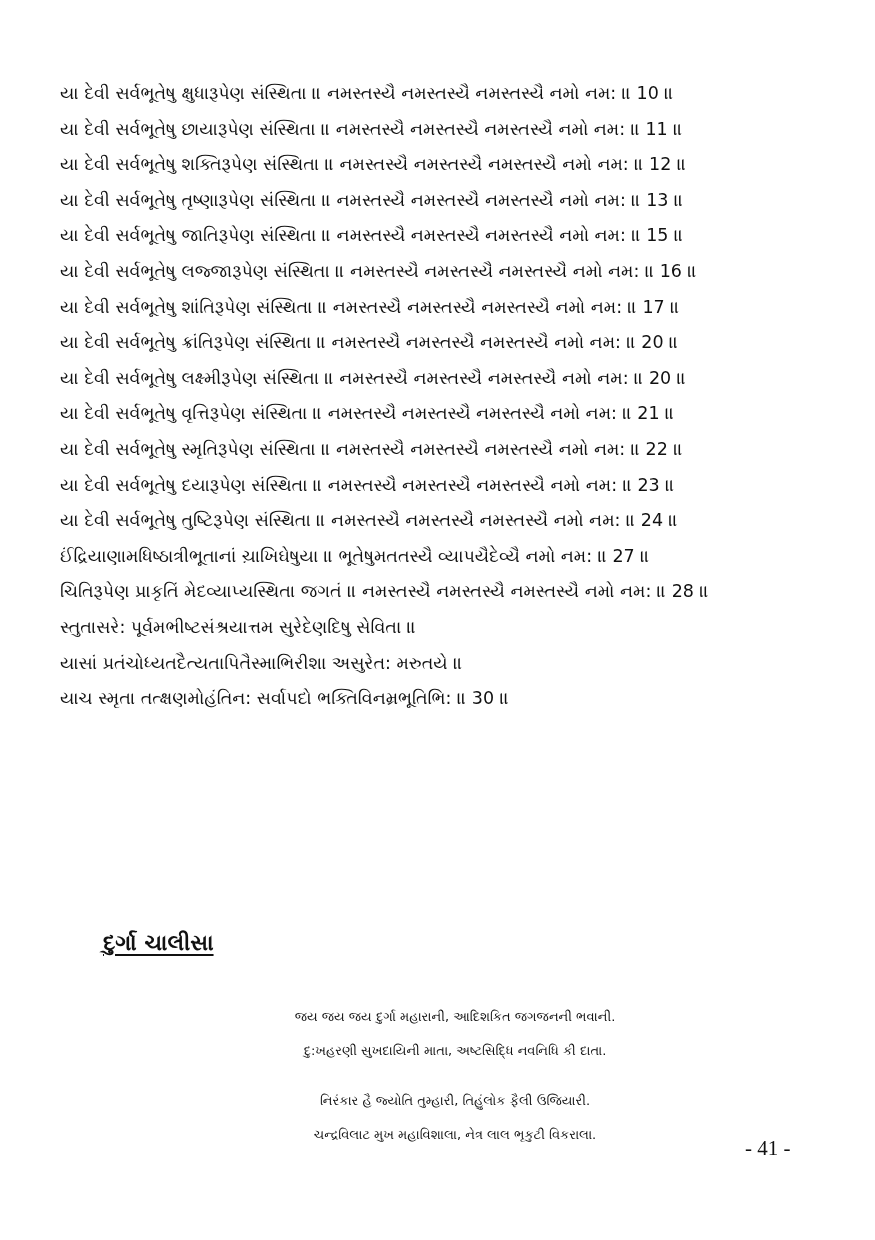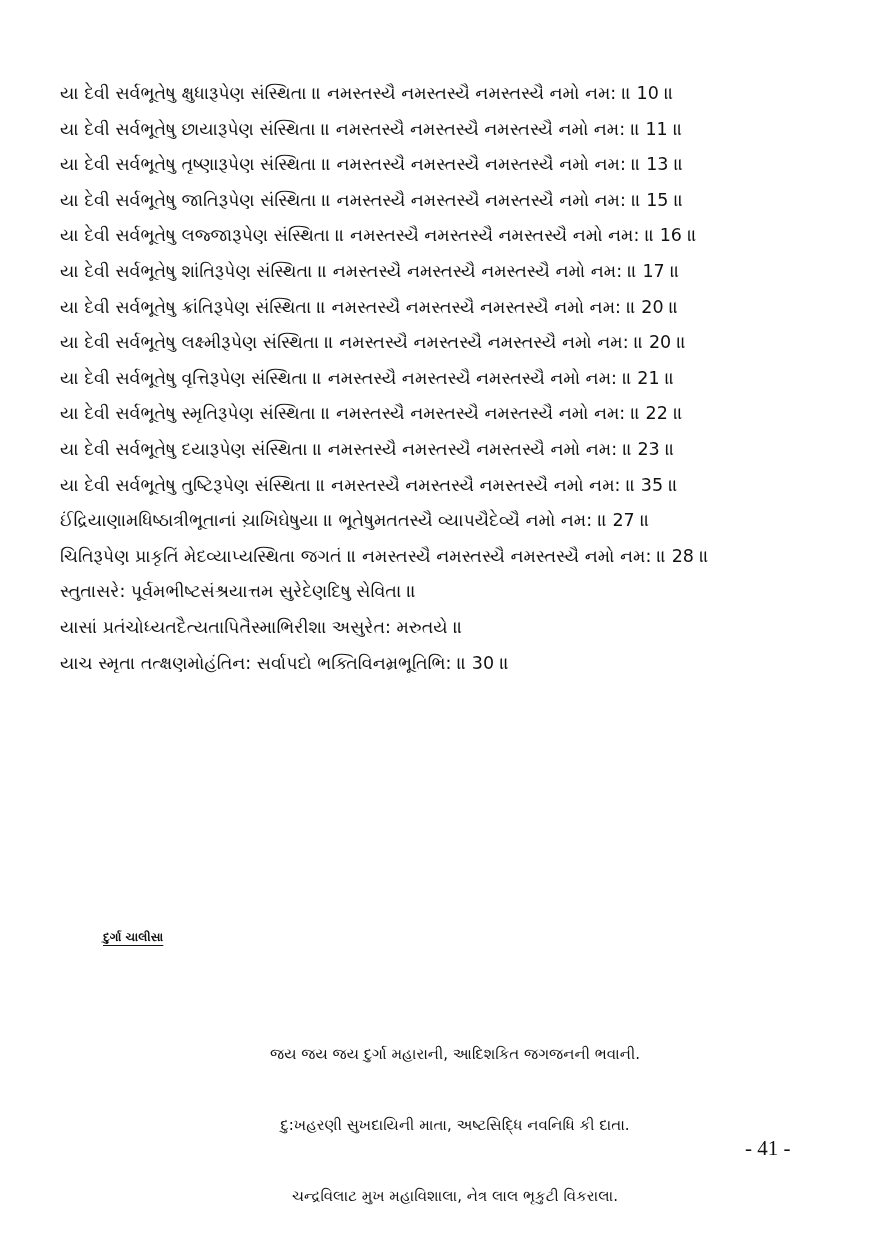--- a/index.html
+++ b/index.html
@@ -31,85 +31,85 @@
       text-align: left;
       font-size: 17.5px;
       line-height: 35.6px;
       height: 35.6px;
       white-space: nowrap;
     }
     .section-heading {
       position: absolute;
       left: 103px;
       top: 930px;
-      font-size: 12px;
+      font-size: 22px;
       font-weight: bold;
       text-decoration: underline;
       text-underline-offset: 4px;
       white-space: nowrap;
     }
     .chalisa {
       position: absolute;
       left: 60px;
       width: 790px;
       top: 1000px;
     }
     .couplet {
       margin-bottom: 16px;
     }
     .chalisa-line {
       text-align: center;
-      font-size: 15px;
+      font-size: 13px;
       line-height: 34px;
       white-space: nowrap;
-      margin-top: 37px;
     }
     .page-number {
       position: absolute;
       left: 745px;
       top: 1136px;
       font-family: "Liberation Serif", "DejaVu Serif", serif;
       font-size: 21px;
       white-space: nowrap;
       text-align: center;
     }
   </style>
 </head>
 <body>
 
 <div class="page">
 
   <div class="stotra">
     <div class="verse-line">યા દેવી સર્વભૂતેષુ ક્ષુધારૂપેણ સંસ્થિતા ॥ નમસ્તસ્યૈ નમસ્તસ્યૈ નમસ્તસ્યૈ નમો નમ: ॥ 10 ॥</div>
     <div class="verse-line">યા દેવી સર્વભૂતેષુ છાયારૂપેણ સંસ્થિતા ॥ નમસ્તસ્યૈ નમસ્તસ્યૈ નમસ્તસ્યૈ નમો નમ: ॥ 11 ॥</div>
+    <div class="verse-line">યા દેવી સર્વભૂતેષુ શક્તિરૂપેણ સંસ્થિતા ॥ નમસ્તસ્યૈ નમસ્તસ્યૈ નમસ્તસ્યૈ નમો નમ: ॥ 12 ॥</div>
     <div class="verse-line">યા દેવી સર્વભૂતેષુ તૃષ્ણારૂપેણ સંસ્થિતા ॥ નમસ્તસ્યૈ નમસ્તસ્યૈ નમસ્તસ્યૈ નમો નમ: ॥ 13 ॥</div>
     <div class="verse-line">યા દેવી સર્વભૂતેષુ જાતિરૂપેણ સંસ્થિતા ॥ નમસ્તસ્યૈ નમસ્તસ્યૈ નમસ્તસ્યૈ નમો નમ: ॥ 15 ॥</div>
     <div class="verse-line">યા દેવી સર્વભૂતેષુ લજ્જારૂપેણ સંસ્થિતા ॥ નમસ્તસ્યૈ નમસ્તસ્યૈ નમસ્તસ્યૈ નમો નમ: ॥ 16 ॥</div>
     <div class="verse-line">યા દેવી સર્વભૂતેષુ શાંતિરૂપેણ સંસ્થિતા ॥ નમસ્તસ્યૈ નમસ્તસ્યૈ નમસ્તસ્યૈ નમો નમ: ॥ 17 ॥</div>
     <div class="verse-line">યા દેવી સર્વભૂતેષુ ક્રાંતિરૂપેણ સંસ્થિતા ॥ નમસ્તસ્યૈ નમસ્તસ્યૈ નમસ્તસ્યૈ નમો નમ: ॥ 20 ॥</div>
     <div class="verse-line">યા દેવી સર્વભૂતેષુ લક્ષ્મીરૂપેણ સંસ્થિતા ॥ નમસ્તસ્યૈ નમસ્તસ્યૈ નમસ્તસ્યૈ નમો નમ: ॥ 20 ॥</div>
     <div class="verse-line">યા દેવી સર્વભૂતેષુ વૃત્તિરૂપેણ સંસ્થિતા ॥ નમસ્તસ્યૈ નમસ્તસ્યૈ નમસ્તસ્યૈ નમો નમ: ॥ 21 ॥</div>
     <div class="verse-line">યા દેવી સર્વભૂતેષુ સ્મૃતિરૂપેણ સંસ્થિતા ॥ નમસ્તસ્યૈ નમસ્તસ્યૈ નમસ્તસ્યૈ નમો નમ: ॥ 22 ॥</div>
     <div class="verse-line">યા દેવી સર્વભૂતેષુ દયારૂપેણ સંસ્થિતા ॥ નમસ્તસ્યૈ નમસ્તસ્યૈ નમસ્તસ્યૈ નમો નમ: ॥ 23 ॥</div>
-    <div class="verse-line">યા દેવી સર્વભૂતેષુ તુષ્ટિરૂપેણ સંસ્થિતા ॥ નમસ્તસ્યૈ નમસ્તસ્યૈ નમસ્તસ્યૈ નમો નમ: ॥ 35 ॥</div>
+    <div class="verse-line">યા દેવી સર્વભૂતેષુ તુષ્ટિરૂપેણ સંસ્થિતા ॥ નમસ્તસ્યૈ નમસ્તસ્યૈ નમસ્તસ્યૈ નમો નમ: ॥ 24 ॥</div>
     <div class="verse-line">ઈંદ્રિયાણામધિષ્ઠાત્રીભૂતાનાં ચાખિ઼ઘેષુયા ॥ ભૂતેષુમતતસ્યૈ વ્યાપયૈદેવ્યૈ નમો નમ: ॥ 27 ॥</div>
     <div class="verse-line">ચિતિરૂપેણ પ્રાકૃતિં મેદવ્યાપ્યસ્થિતા જગતં ॥ નમસ્તસ્યૈ નમસ્તસ્યૈ નમસ્તસ્યૈ નમો નમ: ॥ 28 ॥</div>
     <div class="verse-line">સ્તુતાસરે: પૂર્વમભીષ્ટસંશ્રયાત્તમ સુરેદેણદિષુ સેવિતા ॥</div>
     <div class="verse-line">યાસાં પ્રતંચોધ્યતદૈત્યતાપિતૈસ્માભિરીશા અસુરેત: મરુતયે ॥</div>
     <div class="verse-line">યાચ સ્મૃતા તત્ક્ષણમોહંતિન: સર્વાપદો ભક્તિવિનમ્રભૂતિભિ: ॥ 30 ॥</div>
   </div>
 
   <div class="section-heading">દુર્ગા ચાલીસા</div>
 
   <div class="chalisa">
     <div class="couplet">
       <div class="chalisa-line">જય જય જય દુર્ગા મહારાની, આદિશકિત જગજનની ભવાની.</div>
       <div class="chalisa-line">દુ:ખહરણી સુખદાયિની માતા, અષ્ટસિદ્ધિ નવનિધિ કી દાતા.</div>
     </div>
     <div class="couplet">
+      <div class="chalisa-line">નિરંકાર હૈ જ્યોતિ તુમ્હારી, તિહુંલોક ફૈલી ઉજિયારી.</div>
       <div class="chalisa-line">ચન્દ્રવિલાટ મુખ મહાવિશાલા, નેત્ર લાલ ભૃકુટી વિકરાલા.</div>
-      <div class="chalisa-line">નિરંકાર હૈ જ્યોતિ તુમ્હારી, તિહુંલોક ફૈલી ઉજિયારી.</div>
     </div>
   </div>
 
   <div class="page-number">- 41 -</div>
 
 </div>
 
 </body></html>

